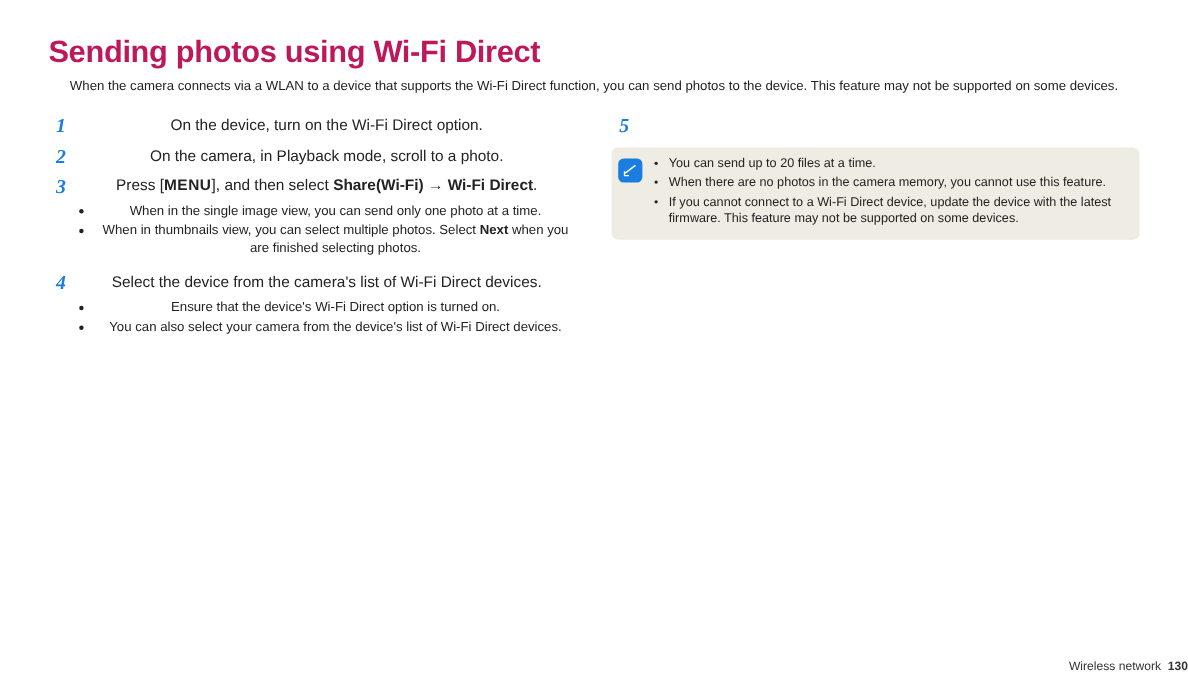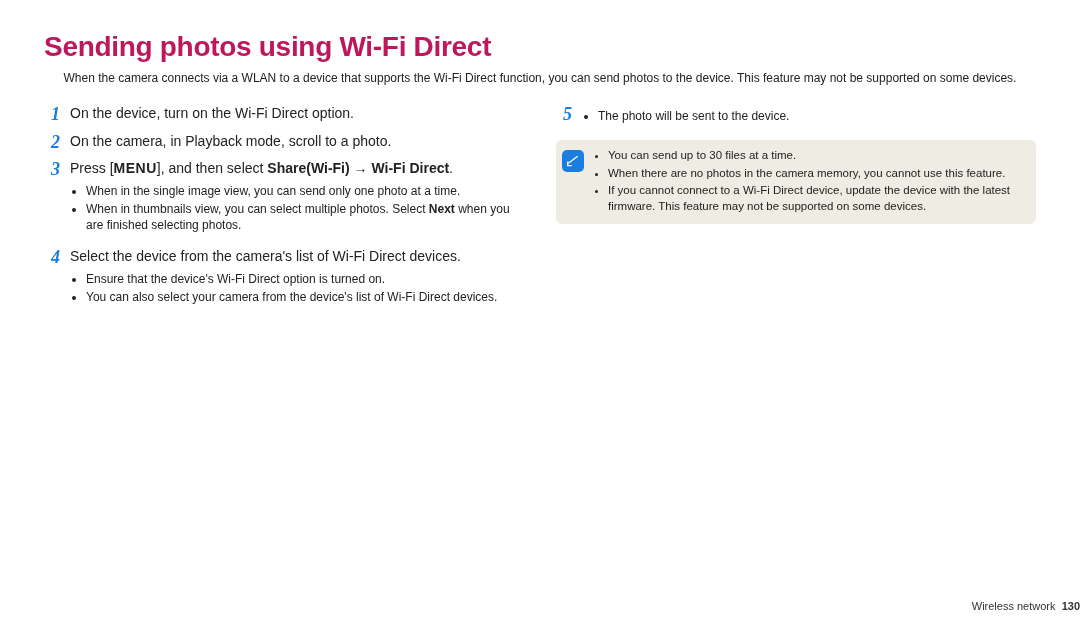--- a/index.html
+++ b/index.html
@@ -46,21 +46,21 @@
     color: #1a7de0;
     font-style: italic;
     font-weight: 600;
     font-size: 18px;
     flex-shrink: 0;
     width: 16px;
     text-align: right;
     line-height: 1.2;
     font-family: Georgia, "Times New Roman", serif;
   }
-  .step-body { flex: 1; }
+  .step-body { flex: 1; text-align: center; }
   .step-text {
     font-size: 14px;
     line-height: 1.4;
   }
   ul.sub {
     margin: 4px 0 8px 0;
     padding-left: 16px;
     font-size: 12px;
   }
   ul.sub li {
@@ -161,35 +161,32 @@
         </div>
       </div>
 
     </div>
 
     <div class="col">
 
       <div class="step">
         <div class="step-num">5</div>
         <div class="step-body">
-          <ul class="sub">
-            <li>The photo will be sent to the device.</li>
-          </ul>
         </div>
       </div>
 
       <div class="infobox">
         <div class="infobox-icon">
           <svg width="14" height="14" viewBox="0 0 24 24" fill="none" stroke="#fff" stroke-width="2.2">
             <path d="M4 16 L20 4"></path>
             <path d="M3 13 L3 20 L10 20"></path>
           </svg>
         </div>
         <ul>
-          <li>You can send up to 30 files at a time.</li>
+          <li>You can send up to 20 files at a time.</li>
           <li>When there are no photos in the camera memory, you cannot use this feature.</li>
           <li>If you cannot connect to a Wi-Fi Direct device, update the device with the latest firmware. This feature may not be supported on some devices.</li>
         </ul>
       </div>
 
     </div>
   </div>
 
   <div class="footer">
     <span>Wireless network</span>&nbsp;&nbsp;<span class="pn">130</span>

